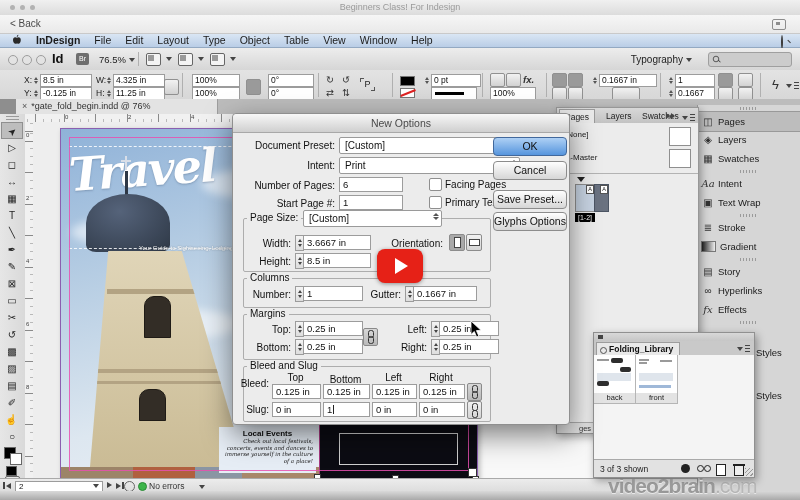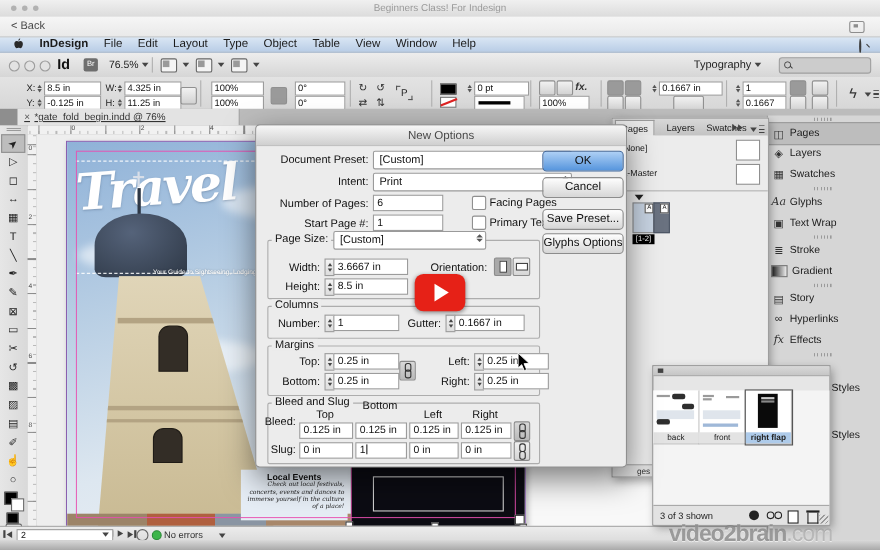--- a/index.html
+++ b/index.html
@@ -56,21 +56,21 @@
   .pmark{position:absolute;width:15px;height:15px;font-size:9px;color:#222;text-align:center;line-height:15px;}
   .pmark::before{content:"";position:absolute;left:0;top:1px;width:3px;height:3px;border-left:1px solid #555;border-top:1px solid #555;}
   .pmark::after{content:"";position:absolute;right:0;bottom:1px;width:3px;height:3px;border-right:1px solid #555;border-bottom:1px solid #555;}
   .glybtn{position:absolute;font-size:9.5px;color:#333;}
   .pmenu{position:absolute;width:13px;height:9px;}
   .pmenu::before{content:"";position:absolute;left:0;top:3px;border-left:3px solid transparent;border-right:3px solid transparent;border-top:4px solid #444;}
   .pmenu::after{content:"";position:absolute;left:8px;top:1px;width:5px;height:7px;background:repeating-linear-gradient(#444 0 1px,transparent 1px 3px);}
   
   .tabbar{left:0;top:99px;width:800px;height:15px;background:#bcbcbc;border-bottom:1px solid #9e9e9e;}
   .tabstub{position:absolute;left:0;top:0;width:16px;height:15px;background:#8e8e8e;}
-  .doctab{position:absolute;left:16px;top:0;width:202px;height:15px;background:#e3e3e3;border-right:1px solid #9e9e9e;font-size:9px;color:#333;line-height:15px;padding-left:6px;box-sizing:border-box;white-space:nowrap;overflow:hidden;text-decoration:underline;}
+  .doctab{position:absolute;left:16px;top:0;width:202px;height:15px;background:#e3e3e3;border-right:1px solid #9e9e9e;font-size:9px;color:#333;line-height:15px;padding-left:6px;box-sizing:border-box;white-space:nowrap;overflow:hidden;}
   .doctab .x{color:#555;margin-right:4px;}
   
   .toolcol{left:0;top:114px;width:25px;height:377px;background:linear-gradient(90deg,#e6e6e6,#d9d9d9);border-right:1px solid #aaa;}
   .tgrip{position:absolute;left:6px;top:2px;width:13px;height:4px;background:repeating-linear-gradient(#9a9a9a 0 1px,transparent 1px 2.5px);}
   .tcell{position:absolute;left:1px;width:22px;height:17px;text-align:center;font-size:10px;color:#222;line-height:17px;}
   .tcell.sel{background:#bdbdbd;border:1px solid #8f8f8f;box-sizing:border-box;}
   .tcell span{display:inline-block;}
   .tswk{position:absolute;border:1px solid #666;}
   .scrmode{position:absolute;left:5px;top:362px;width:13px;height:10px;border:1px solid #666;background:#e8e8e8;border-radius:2px;}
   
@@ -477,21 +477,21 @@
         <span class="dk-ic">◈</span>
         <span>Layers</span>
       </div>
     <div class="dock-item" style="top:44px">
         <span class="dk-ic">▦</span>
         <span>Swatches</span>
       </div>
     <div class="dock-sep" style="top:63px"></div>
     <div class="dock-item" style="top:69px">
         <span class="dk-ic it">Aa</span>
-        <span>Glyphs</span>
+        <span>Intent</span>
       </div>
     <div class="dock-item" style="top:88px">
         <span class="dk-ic">▣</span>
         <span>Text Wrap</span>
       </div>
     <div class="dock-sep" style="top:107px"></div>
     <div class="dock-item" style="top:113px">
         <span class="dk-ic">≣</span>
         <span>Stroke</span>
       </div>
@@ -514,42 +514,40 @@
       </div>
     <div class="dock-sep" style="top:214px"></div>
     <span class="dk-styles" style="top:242px">Styles</span>
     <span class="dk-styles" style="top:285px">Styles</span>
   </div>
 
   <div class="abs library">
     <div class="libtop">
         <span class="libclose"></span>
       </div>
+    <div class="libtabrow">
+      <span class="libtab">Folding_Library</span>
+      <span class="pmenu" style="position:absolute;right:4px;top:3px"></span>
+    </div>
     <div class="libbody">
       <div class="libcell" style="left:0">
         <span class="miniline" style="left:3px;top:4px;width:12px;height:2px"></span>
         <span class="minirect" style="left:17px;top:3px;width:12px;height:5px"></span>
         <span class="minirect" style="left:26px;top:12px;width:11px;height:5px"></span>
         <span class="minirect" style="left:3px;top:26px;width:12px;height:5px"></span>
         <span class="miniline" style="left:3px;top:18px;width:34px;height:8px;background:#dfe5ec"></span>
         <span class="liblabel">back</span>
       </div>
       <div class="libcell" style="left:42px">
         <span class="miniline" style="left:3px;top:4px;width:10px;height:1.5px"></span>
         <span class="miniline" style="left:3px;top:7px;width:8px;height:1.5px"></span>
         <span class="miniline" style="left:24px;top:5px;width:12px;height:2px"></span>
         <span class="miniline" style="left:3px;top:18px;width:34px;height:8px;background:#dfe5ec"></span>
         <span class="ministripe" style="left:3px;top:30px;width:32px;height:3px"></span>
         <span class="liblabel">front</span>
-      </div>
-      <div class="libcell sel" style="left:84px">
-        <span class="blackthumb"></span>
-        <span class="miniline" style="left:14px;top:6px;width:12px;height:1.5px;background:#ccc"></span>
-        <span class="miniline" style="left:14px;top:9px;width:12px;height:1.5px;background:#888"></span>
-        <span class="liblabel">right flap</span>
       </div>
     </div>
     <div class="libfoot">
       <span>3 of 3 shown</span>
       <span class="lf-ic ic-info" style="right:64px"></span>
       <span class="lf-ic ic-binoc" style="right:44px"></span>
       <span class="lf-ic ic-new" style="right:28px"></span>
       <span class="lf-ic ic-trash" style="right:10px"></span>
       <span class="libresize"></span>
     </div>
@@ -642,21 +640,21 @@
     <span class="lbl" style="left:150px;top:228px;width:44px">Right:</span>
     <span class="stp" style="left:198px;top:225px">
         <i class="u"></i>
         <i class="d"></i>
       </span>
     <div class="fld" style="left:206px;top:225px;width:52px"><span>0.25 in</span></div>
 
     <div class="fs" style="left:10px;top:252px;width:246px;height:54px"></div>
     <span class="leg" style="left:14px;top:246px">Bleed and Slug</span>
     <span class="hdr" style="left:39px;top:258px;width:47px">Top</span>
-    <span class="hdr" style="left:90px;top:250px;width:45px">Bottom</span>
+    <span class="hdr" style="left:90px;top:260px;width:45px">Bottom</span>
     <span class="hdr" style="left:139px;top:258px;width:43px">Left</span>
     <span class="hdr" style="left:186px;top:258px;width:44px">Right</span>
     <span class="lbl" style="left:0;top:264px;width:36px">Bleed:</span>
     <div class="fld" style="left:39px;top:270px;width:41px"><span>0.125 in</span></div>
     <div class="fld" style="left:90px;top:270px;width:39px"><span>0.125 in</span></div>
     <div class="fld" style="left:139px;top:270px;width:37px"><span>0.125 in</span></div>
     <div class="fld" style="left:186px;top:270px;width:38px"><span>0.125 in</span></div>
     <span class="chain" style="left:234px;top:269px"></span>
     <span class="lbl" style="left:0;top:290px;width:36px">Slug:</span>
     <div class="fld" style="left:39px;top:288px;width:41px"><span>0 in</span></div>

